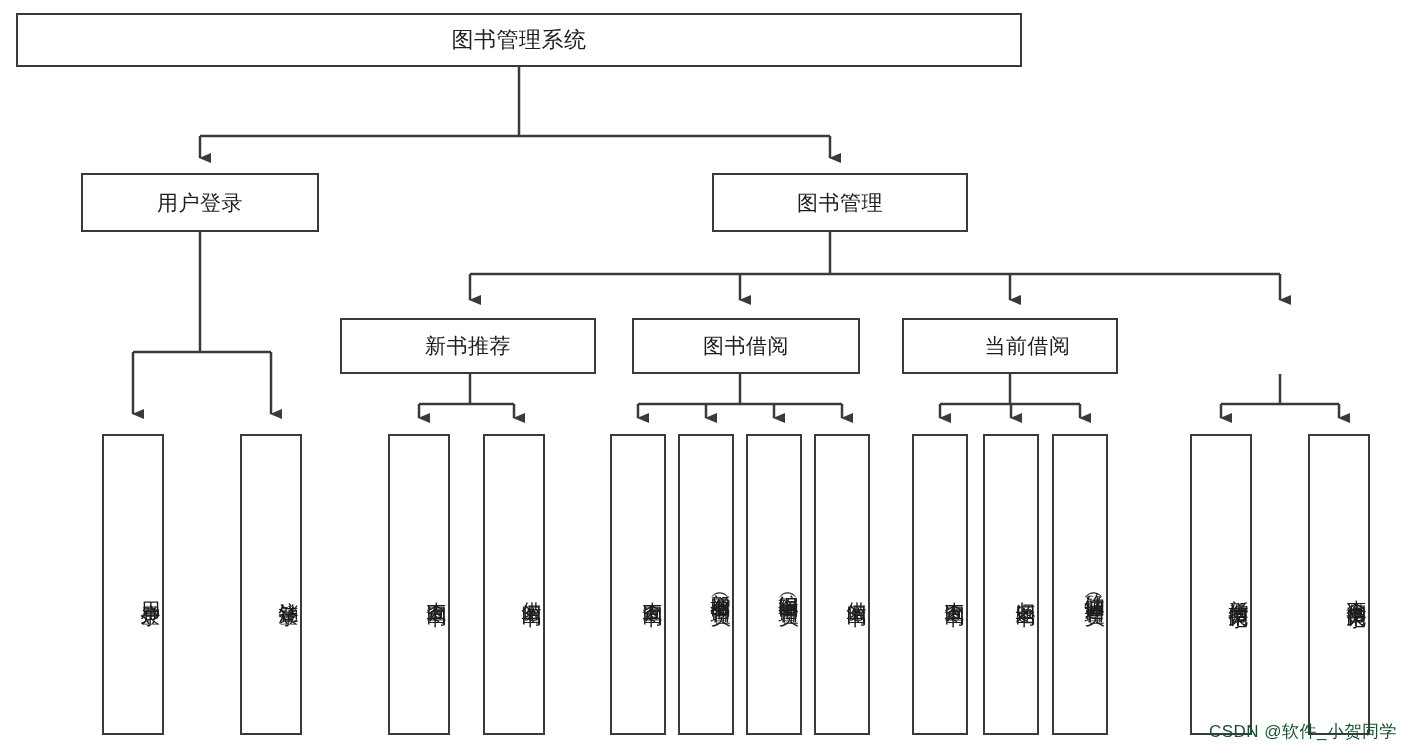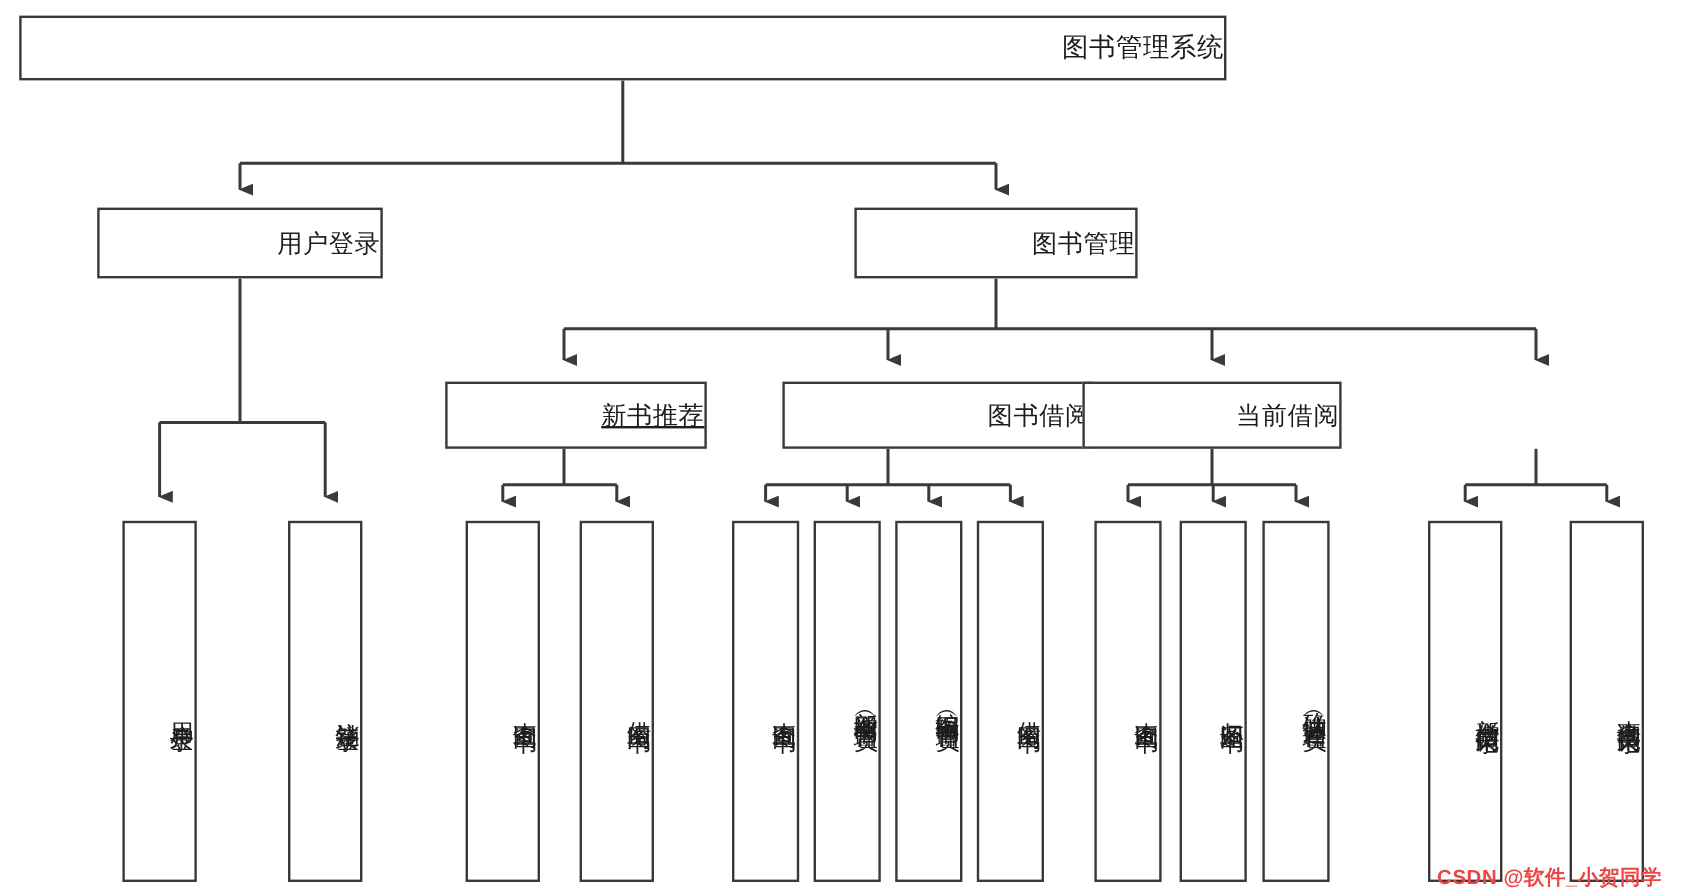--- a/index.html
+++ b/index.html
@@ -25,21 +25,21 @@
     height: 747px;
     pointer-events: none;
   }
   .node {
     position: absolute;
     box-sizing: border-box;
     background: #ffffff;
     border: 2px solid #3a3a3a;
     display: flex;
     align-items: center;
-    justify-content: flex-end;
+    justify-content: center;
     color: #1d1d1d;
   }
   .node-h {
     font-size: 21px;
     letter-spacing: 0.5px;
     white-space: nowrap;
   }
   .node-root { font-size: 22px; }
   .node-v {
     writing-mode: vertical-rl;
@@ -47,27 +47,26 @@
     align-items: flex-start;
     justify-content: center;
     padding-top: 10px;
     font-size: 20px;
     line-height: 1.18;
     letter-spacing: 2px;
   }
   .node-v.long { padding-top: 4px; }
   .watermark {
     position: absolute;
-    right: 20px;
+    right: 8px;
     bottom: 4px;
     font-size: 17px;
-    color: #ef4444;
+    color: #14532d;
     white-space: nowrap;
     letter-spacing: 0.5px;
-    font-weight: bold;
   }
 </style>
 </head>
 <body>
 
 <div id="canvas">
 
   <svg id="wires" viewBox="0 0 1405 747" xmlns="http://www.w3.org/2000/svg">
     <defs>
       <marker id="arrow" viewBox="0 0 10 12" refX="5" refY="11" markerWidth="10" markerHeight="12" orient="auto-start-reverse" markerUnits="userSpaceOnUse">
@@ -119,28 +118,28 @@
     </g>
   </svg>
 
   <div class="node node-h node-root" style="left: 16px; top: 13px; width: 1006px; height: 54px;">
       <span>图书管理系统</span>
     </div>
 
   <div class="node node-h" style="left: 81px; top: 173px; width: 238px; height: 59px;">
       <span>用户登录</span>
     </div>
-  <div class="node node-h" style="left: 712px; top: 173px; width: 236px; height: 59px;">
+  <div class="node node-h" style="left: 712px; top: 173px; width: 256px; height: 59px;">
       <span>图书管理</span>
     </div>
 
-  <div class="node node-h" style="left: 371px; top: 318px; width: 218px; height: 56px; text-decoration: underline;">
+  <div class="node node-h" style="left: 340px; top: 318px; width: 256px; height: 56px;">
       <span>新书推荐</span>
     </div>
-  <div class="node node-h" style="left: 652px; top: 318px; width: 259px; height: 56px;">
+  <div class="node node-h" style="left: 632px; top: 318px; width: 228px; height: 56px;">
       <span>图书借阅</span>
     </div>
   <div class="node node-h" style="left: 902px; top: 318px; width: 216px; height: 56px; padding-left: 35px;">
       <span>当前借阅</span>
     </div>
 
   <div class="node node-v" style="left: 102px; top: 434px; width: 62px; height: 301px;">
       <span>用户登录</span>
     </div>
   <div class="node node-v" style="left: 240px; top: 434px; width: 62px; height: 301px;">

